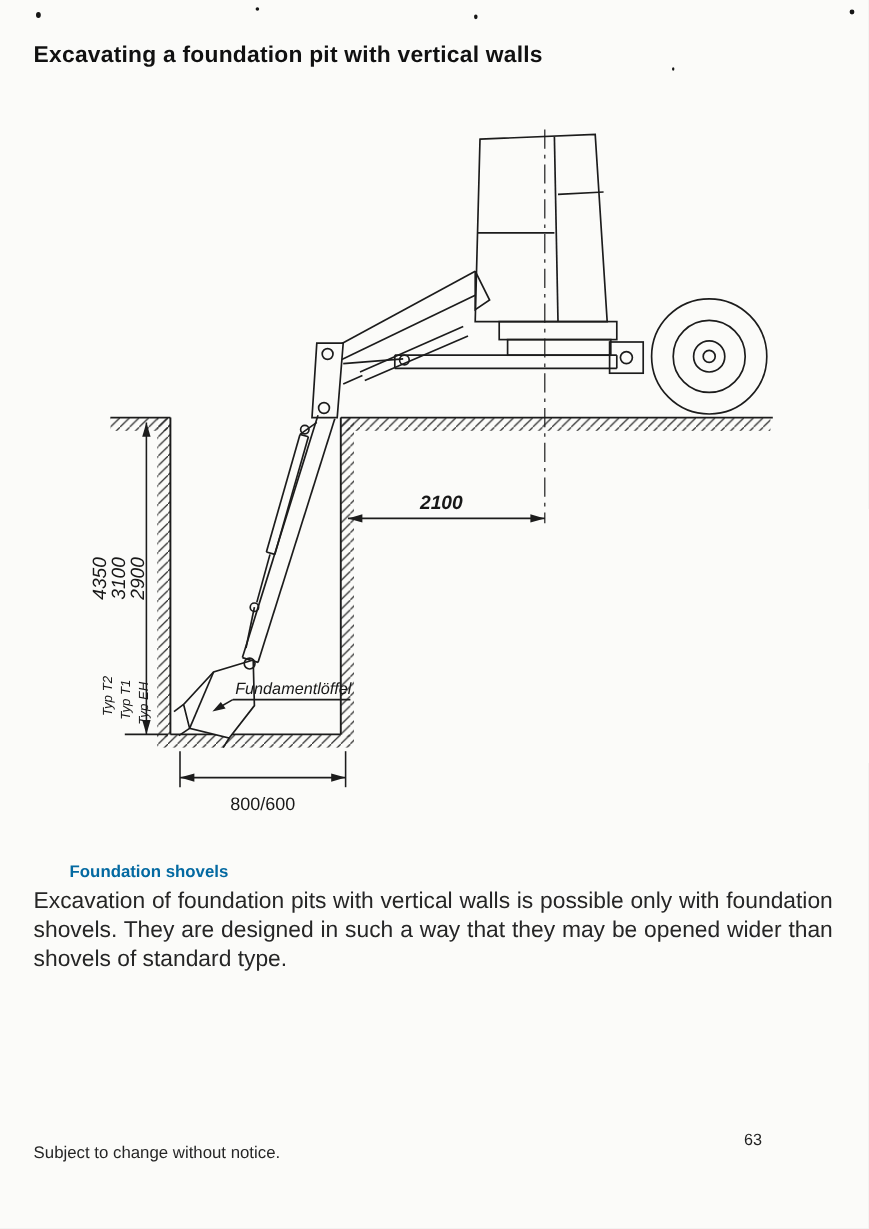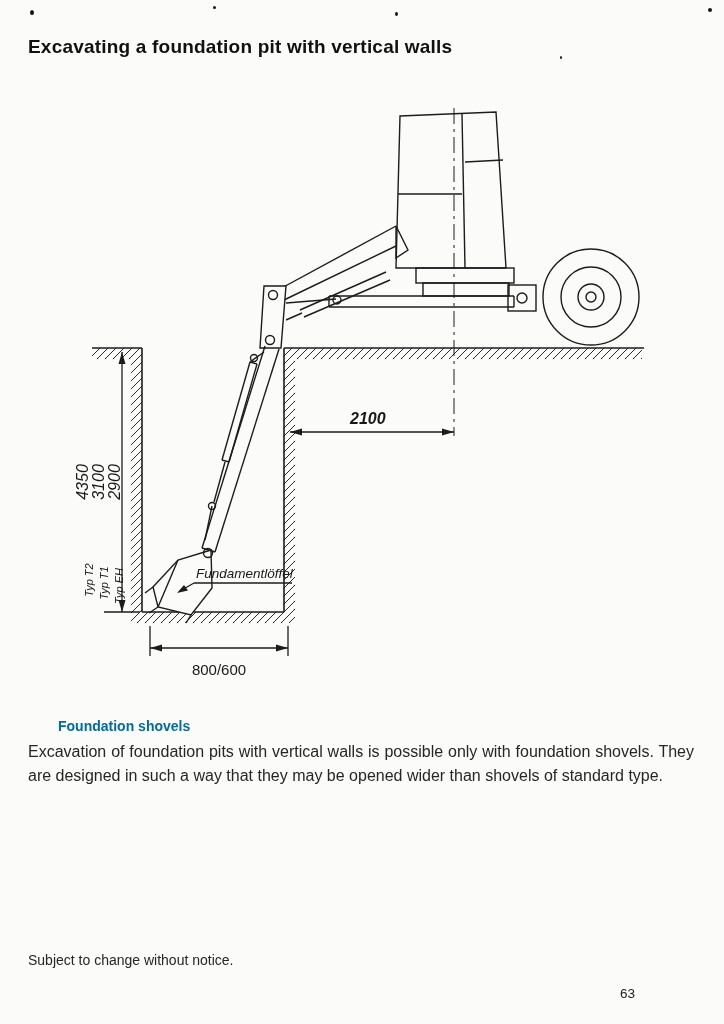--- a/index.html
+++ b/index.html
@@ -15,32 +15,32 @@
     position:absolute;left:28px;top:36px;
     font-size:19px;font-weight:700;letter-spacing:.2px;color:#111;
   }
   .diagram-wrap{position:absolute;left:0;top:100px;width:724px;height:600px;margin-left:44px;}
   .sec-heading{
     position:absolute;left:28px;top:718px;
     font-size:14px;font-weight:700;color:#0369a1;margin-left:30px;
   }
   .sec-body{
     position:absolute;left:28px;top:740px;width:666px;
-    font-size:16px;line-height:24px;text-align:justify;color:#262626;
+    font-size:19px;line-height:24px;text-align:justify;color:#262626;
   }
   .sec-ref{
     position:absolute;left:28px;top:820px;width:500px;
     font-size:14px;color:#262626;
   }
   .footer-note{
     position:absolute;left:28px;top:952px;
     font-size:14px;color:#262626;
   }
   .page-number{
-    position:absolute;left:620px;top:986px;
+    position:absolute;left:620px;top:942px;
     font-size:13.5px;color:#222;
   }
   .speck{position:absolute;background:#161616;border-radius:50%;}
   svg text{fill:#181818;}
 </style>
 </head>
 <body>
 
 <div class="page">
 

